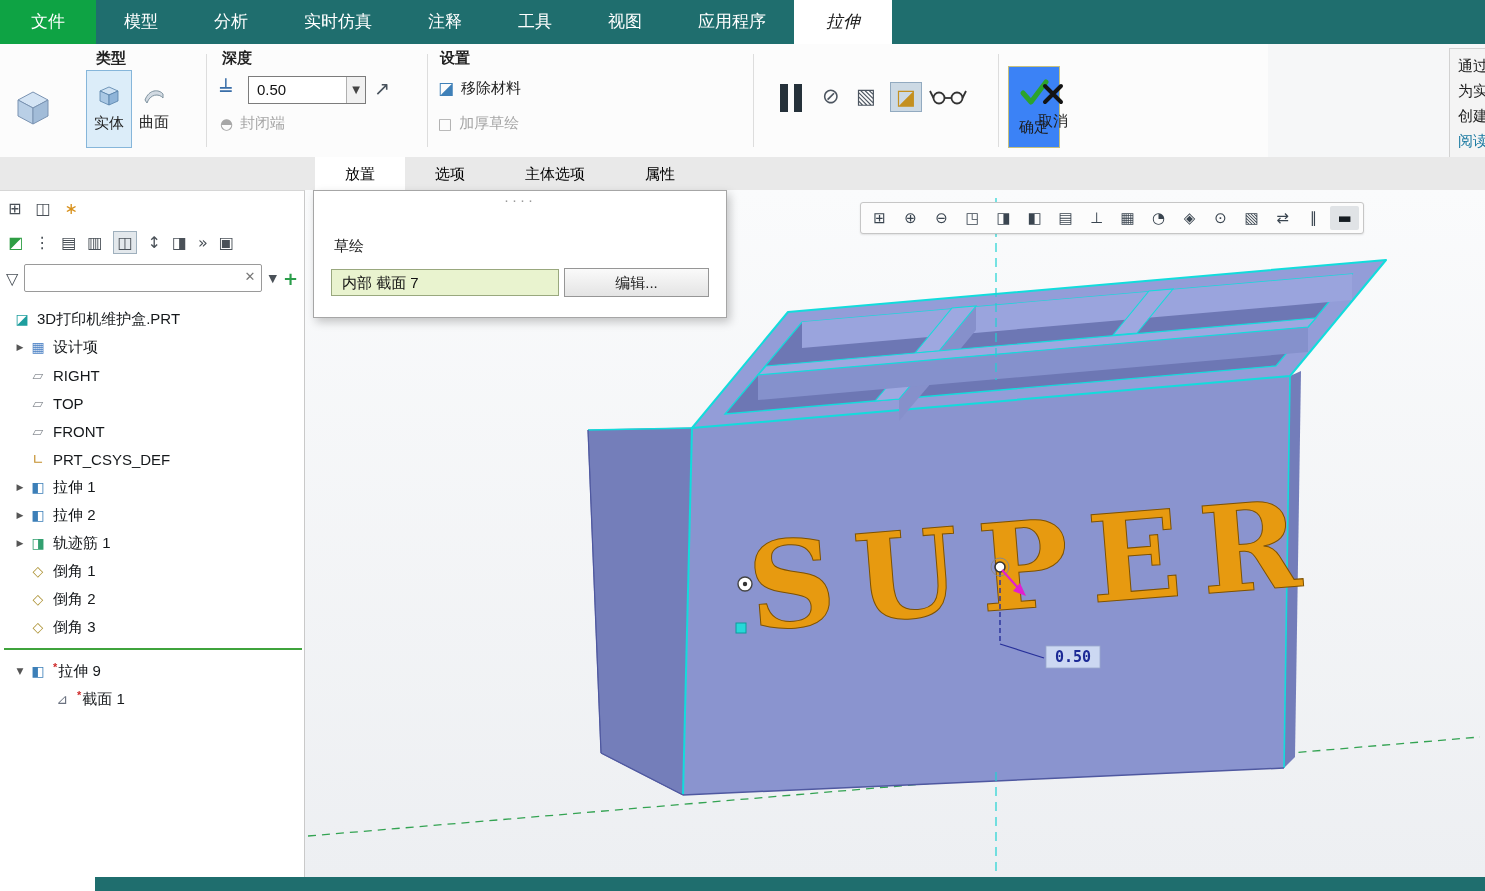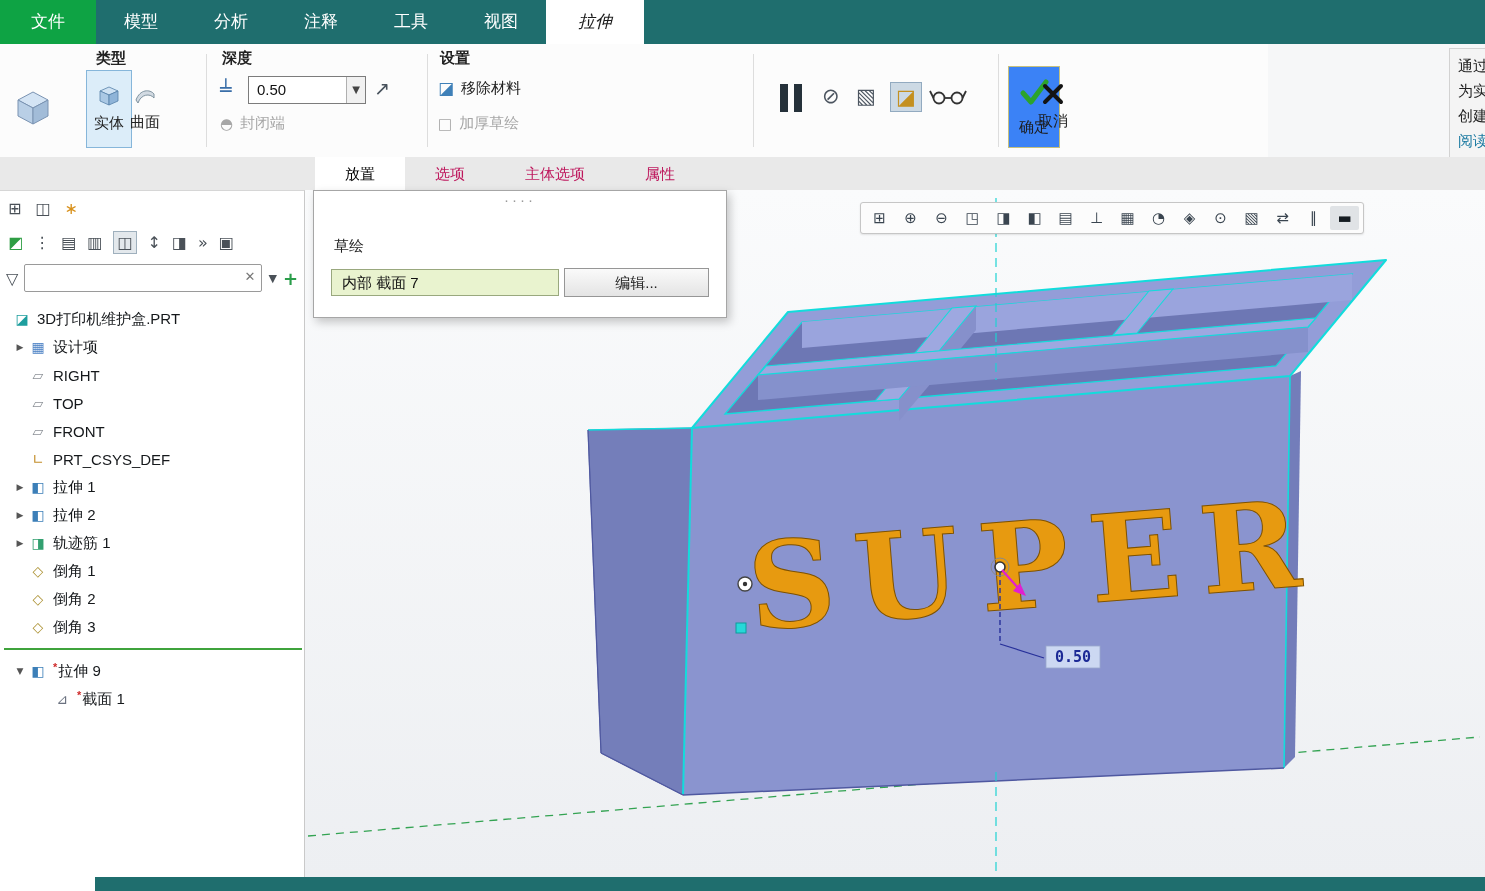--- a/index.html
+++ b/index.html
@@ -32,21 +32,21 @@
   .rib-ic.pressed{background:#ccd9e4;border:1px solid #92aac0;padding:2px 5px;color:#c49020;}
   .ok-btn{position:absolute;left:1008px;top:22px;width:50px;height:80px;background:#3b82f6;border:1px solid #c6c07c;display:flex;flex-direction:column;align-items:center;justify-content:center;gap:12px;font-size:15px;color:#1c1c1c;}
   .cancel-btn{position:absolute;left:1028px;top:22px;width:50px;height:80px;display:flex;flex-direction:column;align-items:center;justify-content:center;gap:6px;font-size:15px;color:#1c1c1c;}
   .help-panel{position:absolute;left:1449px;top:4px;width:120px;height:106px;background:#f4f4f4;border:1px solid #d2d2d2;padding:4px 8px;}
   .help-line{font-size:15px;line-height:25px;color:#222;white-space:nowrap;}
   .help-line:last-child{color:#1878a0;}
 
   
   .tabstrip{position:absolute;left:0;top:157px;width:1485px;height:33px;background:#e9e9e9;display:flex;}
   .tab-spacer{width:315px;}
-  .ftab{height:33px;line-height:33px;padding:0 30px;font-size:15px;color:#be185d;}
+  .ftab{height:33px;line-height:33px;padding:0 30px;font-size:15px;color:#000000;}
   .ftab.active{background:#ffffff;color:#000;}
 
   
   .placement-panel{position:absolute;left:313px;top:190px;width:412px;height:126px;background:#fff;border:1px solid #a6a6a6;box-shadow:3px 4px 9px rgba(0,0,0,.22);z-index:40;}
   .grip{text-align:center;color:#9a9a9a;font-size:15px;line-height:9px;letter-spacing:3px;margin-top:4px;}
   .sketch-label{position:absolute;left:20px;top:46px;font-size:15px;color:#222;}
   .section-field{position:absolute;left:17px;top:78px;width:228px;height:27px;box-sizing:border-box;background:#e9f3cf;border:1px solid #99a87e;font-size:15px;line-height:25px;padding-left:10px;color:#111;}
   .edit-btn{position:absolute;left:250px;top:77px;width:145px;height:29px;box-sizing:border-box;background:linear-gradient(#fafafa,#e4e4e4);border:1px solid #969696;font-size:15px;color:#222;text-align:center;line-height:27px;}
 
   
@@ -80,23 +80,25 @@
 </style>
 </head>
 <body>
 
 <div class="app">
 
   <div class="menubar">
       <div class="menu-tab file">文件</div>
       <div class="menu-tab">模型</div>
       <div class="menu-tab">分析</div>
+      <div class="menu-tab">实时仿真</div>
       <div class="menu-tab">注释</div>
       <div class="menu-tab">工具</div>
       <div class="menu-tab">视图</div>
+      <div class="menu-tab">应用程序</div>
       <div class="menu-tab active">拉伸</div>
     </div>
 
   <div class="ribbon">
     <span class="feat-cube">
       <svg width="42" height="40" viewBox="0 0 42 40">
         <polygon points="6,12 21,4 36,12 21,20" fill="#d4e4f4" stroke="#7a93b2" stroke-width="1"></polygon>
         <polygon points="6,12 21,20 21,36 6,28" fill="#b9cfe6" stroke="#7a93b2" stroke-width="1"></polygon>
         <polygon points="36,12 21,20 21,36 36,28" fill="#a2bcd8" stroke="#7a93b2" stroke-width="1"></polygon>
       </svg>
@@ -106,21 +108,21 @@
     <div class="type-btn sel" style="left:86px">
       <span>
         <svg width="24" height="22" viewBox="0 0 24 22">
           <polygon points="3,6 12,2 21,6 12,10" fill="#cfe2f3" stroke="#5580a8" stroke-width=".8"></polygon>
           <polygon points="3,6 12,10 12,20 3,16" fill="#aac8e4" stroke="#5580a8" stroke-width=".8"></polygon>
           <polygon points="21,6 12,10 12,20 21,16" fill="#8fb4d8" stroke="#5580a8" stroke-width=".8"></polygon>
         </svg>
       </span>
       <span>实体</span>
     </div>
-    <div class="type-btn" style="left:123px">
+    <div class="type-btn" style="left:132px">
       <span>
         <svg width="24" height="22" viewBox="0 0 24 22">
           <path d="M3 16 C7 5 17 5 21 10 L21 14 C17 9 8 10 5 19 Z" fill="#d2dae2" stroke="#7e929f" stroke-width="1"></path>
         </svg>
       </span>
       <span>曲面</span>
     </div>
     <div class="vsep" style="left:206px"></div>
 
     <span class="grp-label" style="left:222px">深度</span>

